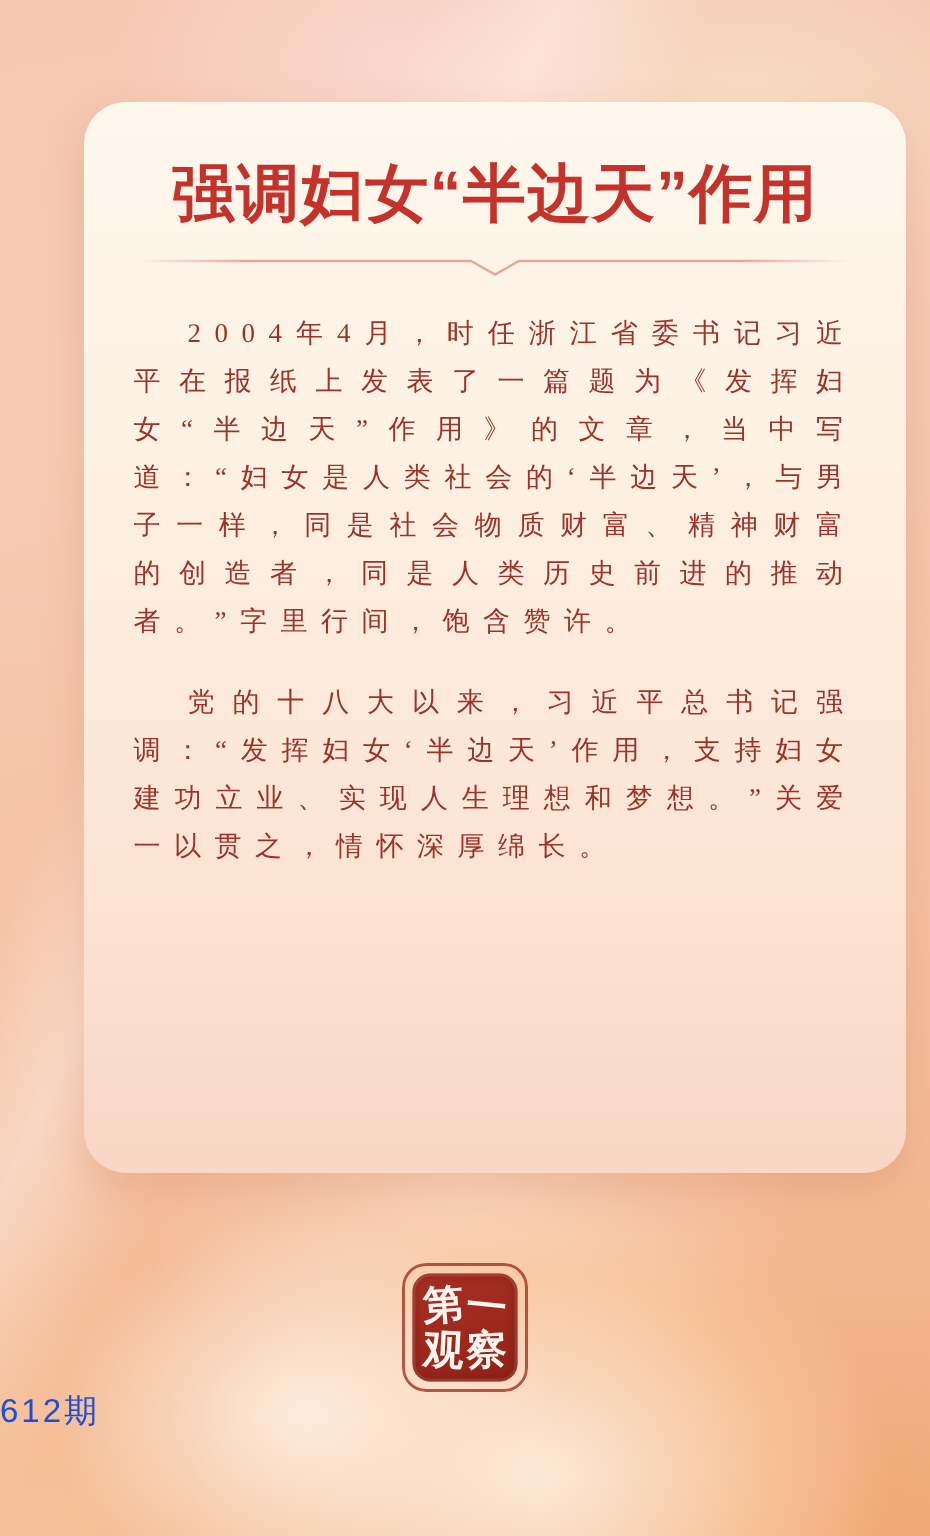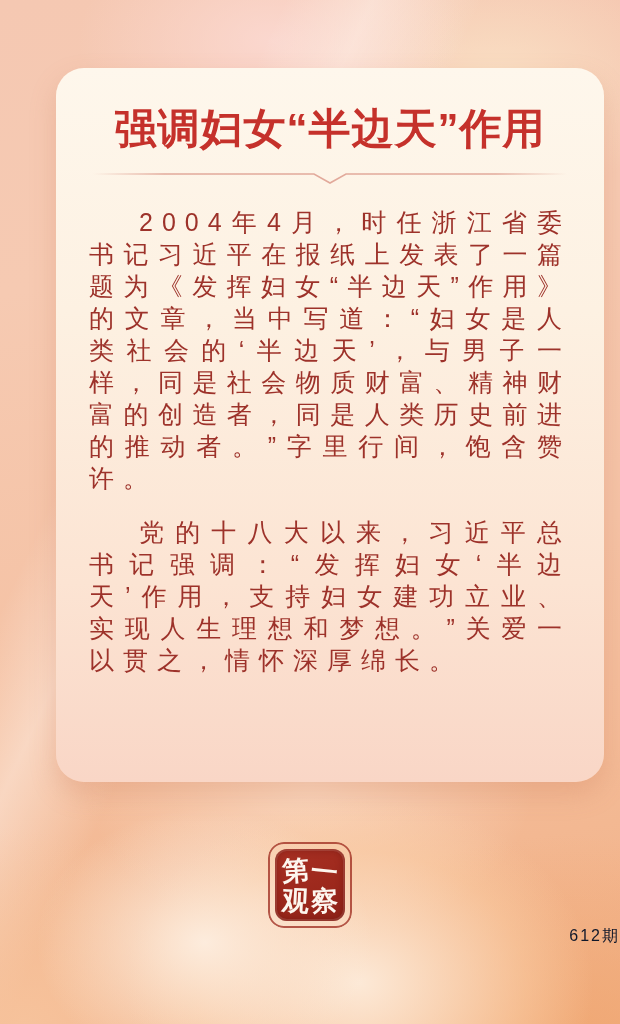--- a/index.html
+++ b/index.html
@@ -46,22 +46,22 @@
     width: 474px;
     margin: 16px auto 0;
     height: 14px;
   }
 
   .content {
     margin-top: 20px;
     padding: 0 33px;
   }
   .content p {
-    font-family: Liberation Sans, sans-serif;
-    font-size: 25px;
+    font-family: Liberation Serif, serif;
+    font-size: 18px;
     line-height: 32px;
     letter-spacing: 9px;
     color: #9d322a;
     text-align: justify;
     text-justify: inter-character;
     text-indent: 2em;
     margin-bottom: 22px;
   }
   .content p:last-child { margin-bottom: 0; }
 
@@ -99,24 +99,24 @@
   }
   .seal-char.tl { transform: rotate(-4deg) translate(1px,1px); }
   .seal-char.tr { transform: rotate(6deg)  translate(-1px,2px); }
   .seal-char.bl { transform: rotate(3deg)  translate(1px,-1px); }
   .seal-char.br { transform: rotate(-3deg) translate(-1px,-1px); }
 
   .issue {
     position: absolute;
     left: 0; top: 926px;
     width: 100%;
-    text-align: right;
-    font-size: 16px;
+    text-align: left;
+    font-size: 22px;
     letter-spacing: 2px;
-    color: #0f172a;
+    color: #1d4ed8;
     font-family: "Liberation Sans", sans-serif;
   }
 </style>
 </head>
 <body>
 
 <div class="card">
   <h1 class="title">强调妇女“半边天”作用</h1>
 
   <div class="divider-wrap">

